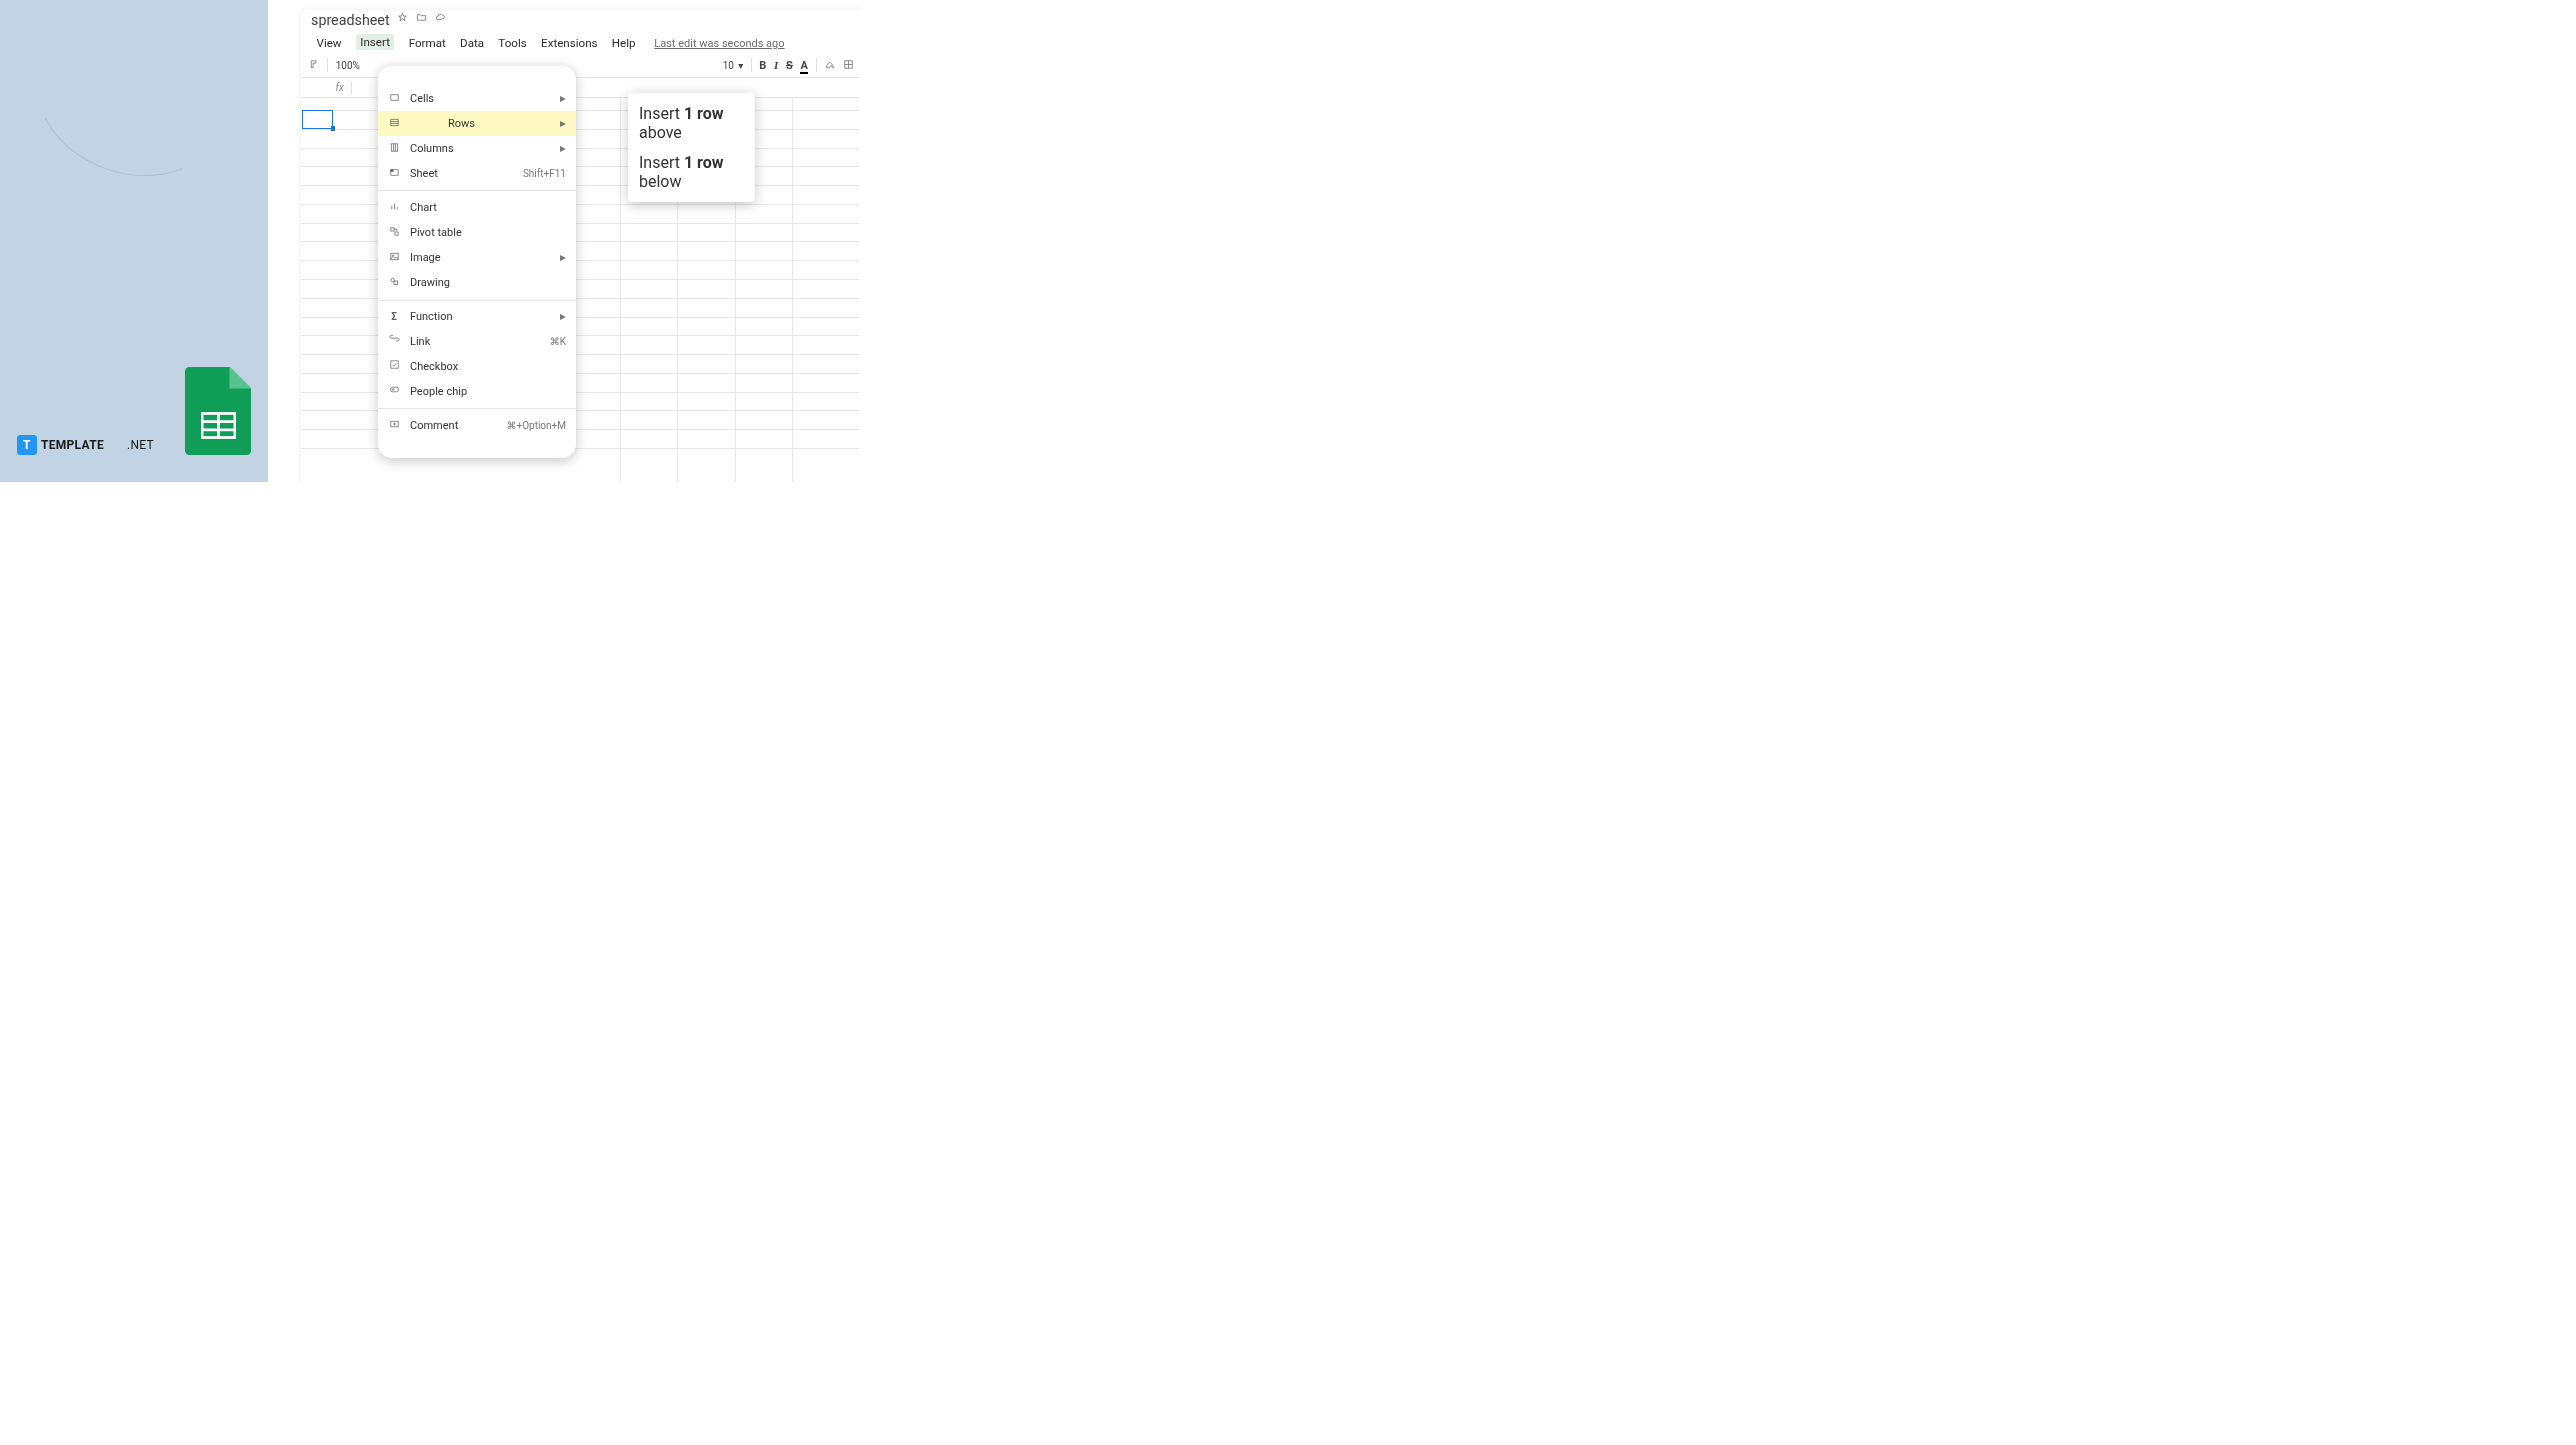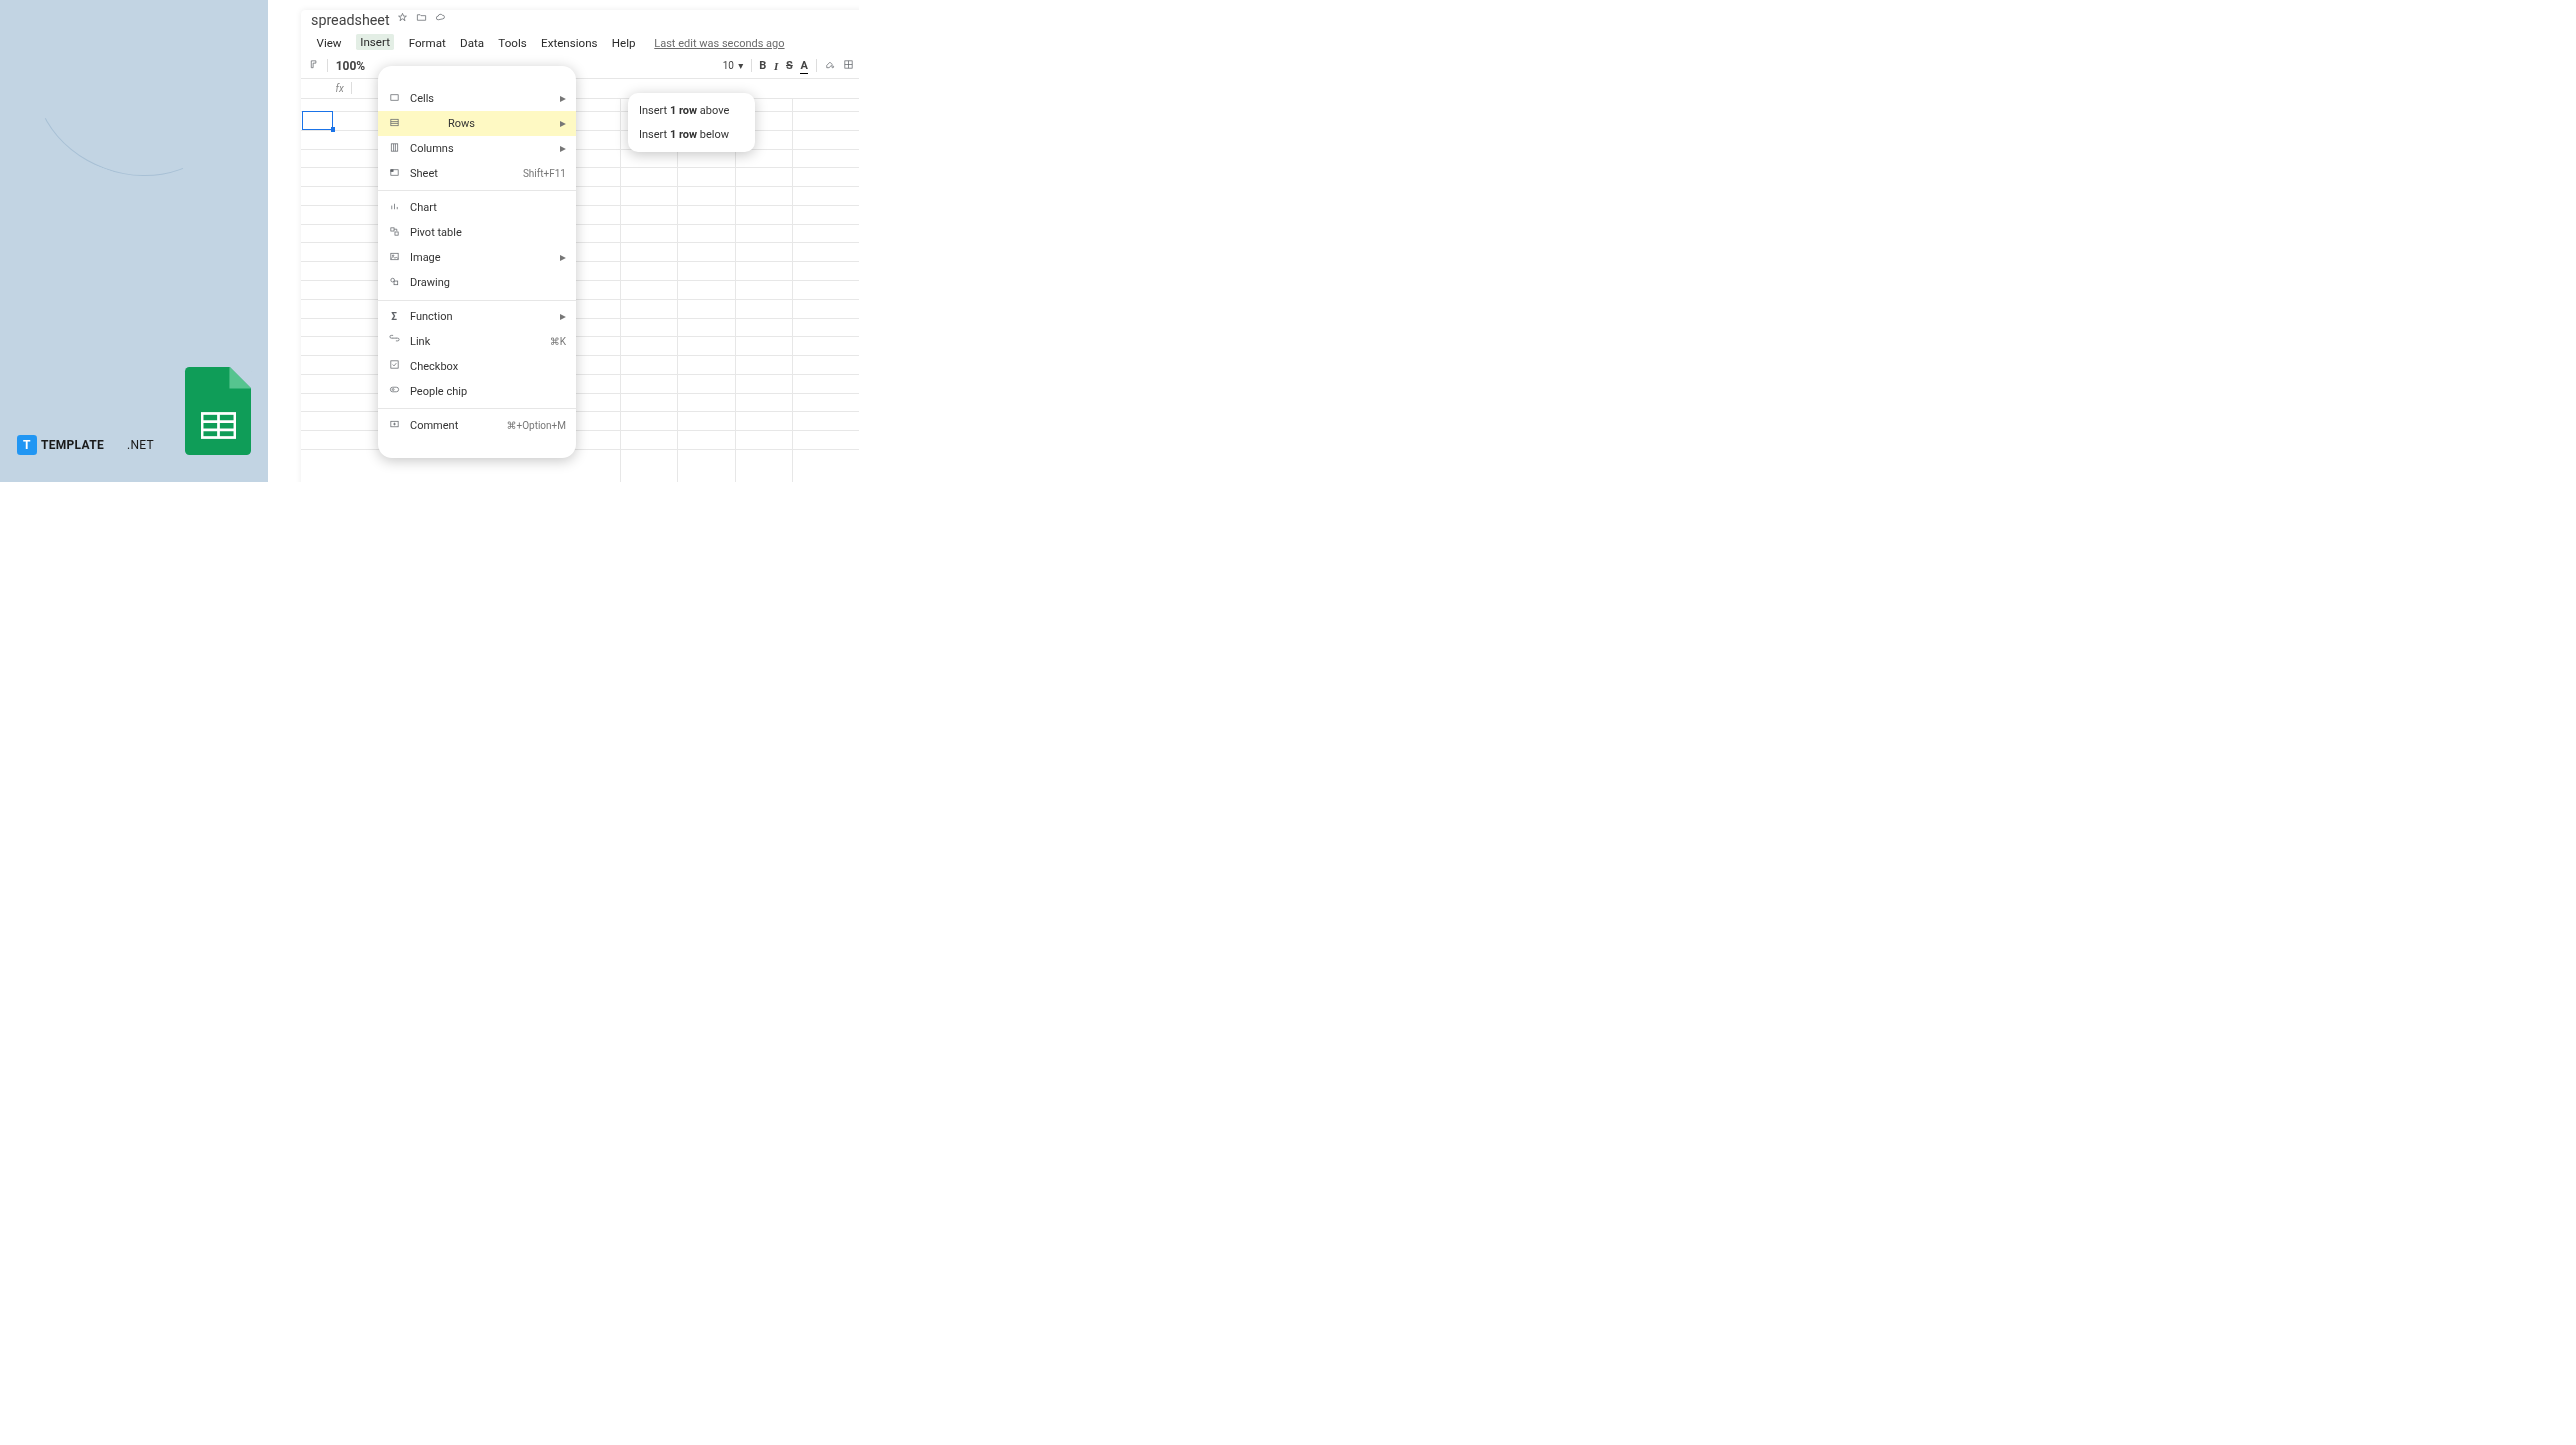--- a/index.html
+++ b/index.html
@@ -147,21 +147,21 @@
     .toolbar {
       display: flex;
       align-items: center;
       gap: 7.7px;
       padding: 3.3px 11px 5.5px 7.7px;
       border-bottom: 0.6px solid #e6e6e6;
       font-size: 10px;
       color: #444;
     }
     .toolbar .divider { width: 0.6px; height: 13.2px; background: #ddd; }
-    .zoom { font-size: 12px; font-weight: bold; }
+    .zoom { font-size: 10px; }
     .font-size-box {
       display: flex;
       align-items: center;
       gap: 4.4px;
     }
     .fmt-btn { font-size: 11px; font-weight: 700; color: #444; cursor: pointer; }
     .fmt-i { font-style: italic; font-family: serif; font-weight: 600;}
     .fmt-s { text-decoration: line-through; }
     .fmt-a { position: relative; }
     .fmt-a::after {
@@ -225,24 +225,24 @@
     .dd-item .dd-shortcut { color: #777; font-size: 10px; }
     .dd-item .dd-arrow { color: #777; font-size: 7.7px; }
     .dd-sep { height: 0.6px; background: #e6e6e6; margin: 4.4px 0; }
 
     .submenu {
       position: absolute;
       top: 83px;
       left: 327px;
       width: 127px;
       background: #fff;
-      border-radius: 10px;
+      border-radius: 4px;
       box-shadow: 0 2.2px 13.2px rgba(0,0,0,0.22);
       padding: 5.5px 0;
-      font-size: 11px;
+      font-size: 16px;
       color: #333;
     }
     .sub-item {
       padding: 5.5px 11px;
       cursor: pointer;
     }
     .sub-item b { font-weight: 700; }
 
     svg.ico { width: 11px; height: 11px; stroke: #5f6368; fill: none; stroke-width: 1.6; }
   </style>

